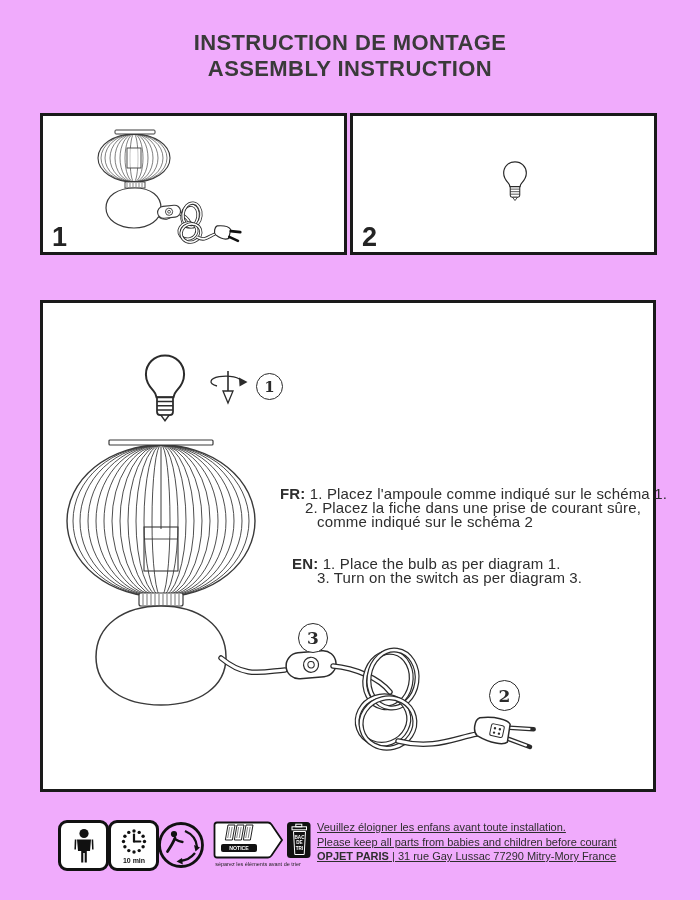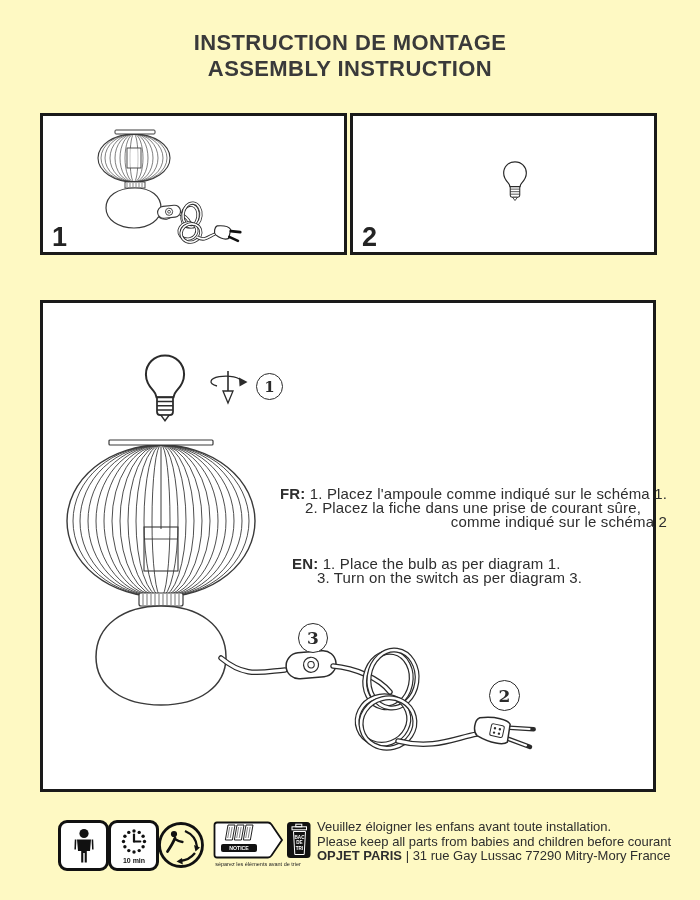--- a/index.html
+++ b/index.html
@@ -1,36 +1,36 @@
 <!DOCTYPE html>
 <html><head>
 <meta charset="utf-8">
 <style>
   html,body{margin:0;padding:0;background:#ffffff;}
-  .page{position:relative;width:700px;height:900px;background:#fef9c3;overflow:hidden;
+  .page{position:relative;width:700px;height:900px;background:#f0abfc;overflow:hidden;
         font-family:"Liberation Sans",sans-serif;color:#2b2b2b;}
   .title{position:absolute;top:30px;left:0;width:100%;text-align:center;
          font-weight:bold;font-size:22px;line-height:26px;color:#3a3a3a;letter-spacing:.4px;}
   .panelrow{position:absolute;left:40px;top:113px;width:617px;height:142px;display:flex;gap:3px;}
   .panel{flex:1;border:3px solid #1a1a1a;position:relative;background:#fff;}
   .panel-num{position:absolute;left:9px;bottom:1px;font-size:27px;font-weight:bold;color:#242424;line-height:1;}
   .mainpanel{position:absolute;left:40px;top:300px;width:610px;height:486px;border:3px solid #1a1a1a;background:#fff;}
   .abs{position:absolute;}
   .circle-num{position:absolute;border:1.7px solid #2b2b2b;border-radius:50%;background:#fff;
               display:flex;align-items:center;justify-content:center;
               font-family:"DejaVu Serif",serif;font-weight:bold;color:#2b2b2b;}
   .instr{position:absolute;font-size:15px;line-height:13.8px;letter-spacing:.15px;color:#2e2e2e;white-space:nowrap;}
   .instr .lbl{font-weight:bold;}
   .instr .ind{padding-left:25px;}
-  .instr .ind2{padding-left:37px;text-align:right;}
+  .instr .ind2{padding-left:37px;}
   .icon-box{position:absolute;width:45px;height:45px;border:3px solid #111;border-radius:9px;background:#fff;
             display:flex;align-items:center;justify-content:center;}
   .sort-caption{position:absolute;left:205px;top:861px;width:106px;text-align:center;
                 font-size:5.5px;color:#222;letter-spacing:0;}
-  .foot-text{position:absolute;left:317px;top:820px;font-size:13px;line-height:14.6px;color:#2e2e2e;white-space:nowrap;}
+  .foot-text{position:absolute;left:317px;top:820px;font-size:11px;line-height:14.6px;color:#2e2e2e;white-space:nowrap;text-decoration:underline;}
   svg{display:block;}
 </style>
 </head>
 <body>
 
 <div class="page">
 
   <svg width="0" height="0" style="position:absolute" aria-hidden="true">
     <defs>
       <symbol id="bulb-shape" viewBox="0 0 40 62">

